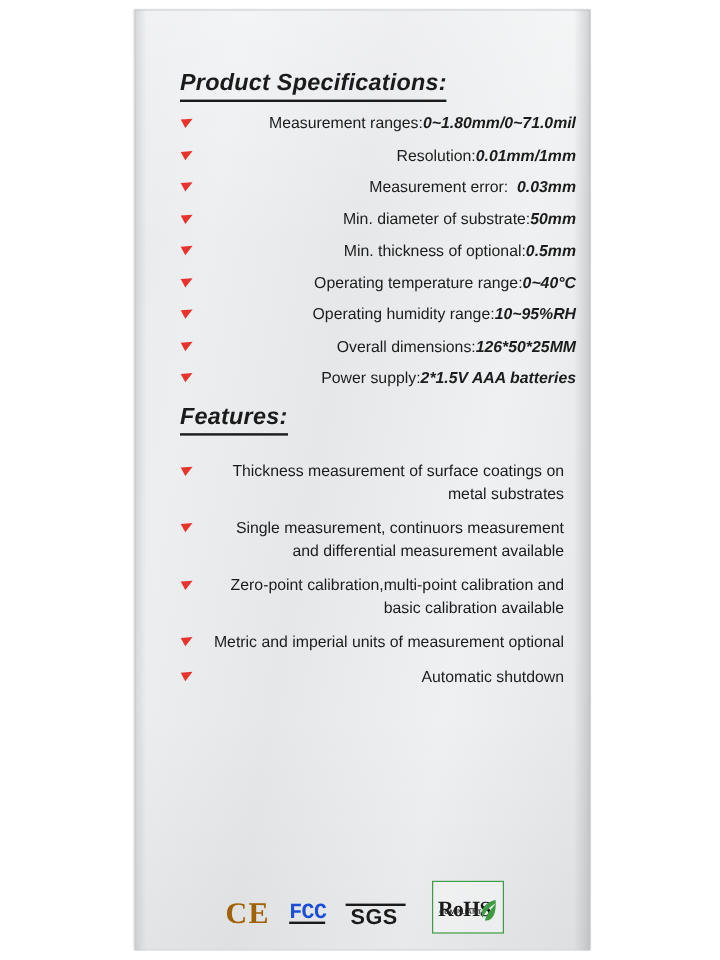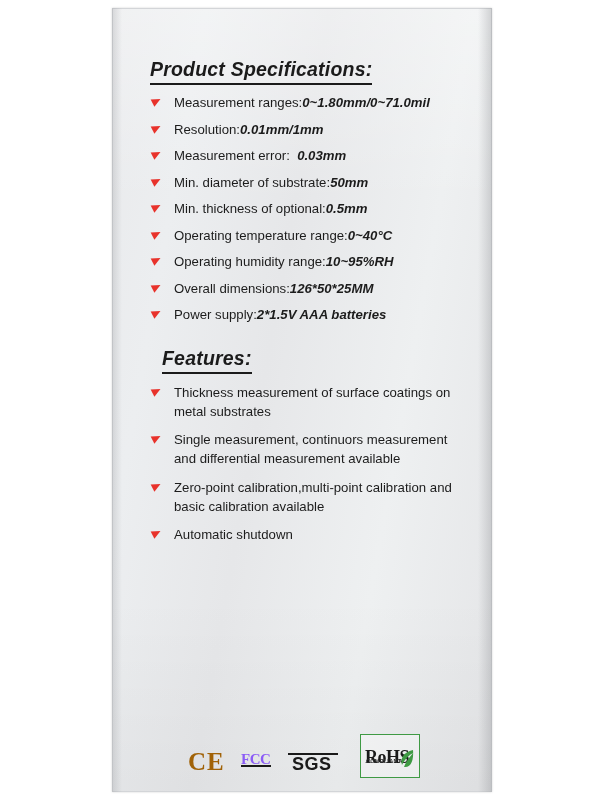--- a/index.html
+++ b/index.html
@@ -73,28 +73,29 @@
     font-weight: bold;
     font-style: italic;
     font-size: 19.5px;
     color: #1b1b1b;
     letter-spacing: 0.2px;
     border-bottom: 2px solid #1b1b1b;
     padding-bottom: 2px;
     white-space: nowrap;
   }
   #spec-title { left: 38px; top: 50px; }
-  #feat-title { left: 38px; top: 339px; margin-left: 12px; }
+  #feat-title { left: 38px; top: 328px; }
 
   .bullet-list {
     position: absolute;
     left: 38px;
     margin: 0;
     padding: 0;
     list-style: none;
+    text-align: right;
   }
   #spec-list { top: 86px; width: 330px; }
   #feat-list { top: 376px; width: 320px; }
 
   .bullet-item {
     position: relative;
     padding-left: 24px;
     margin-bottom: 9px;
     font-size: 13.2px;
     line-height: 1.33;
@@ -137,24 +138,24 @@
     font-size: 25px;
     font-weight: bold;
     font-family: "Liberation Serif", serif;
     color: #a16207;
     letter-spacing: 1px;
   }
   .fcc {
     position: absolute;
     left: 129px;
     top: 25px;
-    font-size: 15px;
-    font-weight: bold;
-    font-family: Liberation Serif, serif;
-    color: #8b5cf6;
+    font-size: 18px;
+    font-weight: bold;
+    font-family: Liberation Mono, monospace;
+    color: #1d4ed8;
     letter-spacing: -0.5px;
   }
   .fcc .bar {
     display: block;
     width: 30px;
     height: 2px;
     background: #1a1a1a;
     margin-top: -3px;
   }
   .sgs {
@@ -271,20 +272,24 @@
         <span class="tri"></span>
         <span>Thickness measurement of surface coatings on metal substrates</span>
       </li>
       <li class="bullet-item">
         <span class="tri"></span>
         <span>Single measurement, continuors measurement and differential measurement available</span>
       </li>
       <li class="bullet-item">
         <span class="tri"></span>
         <span>Zero-point calibration,multi-point calibration and basic calibration available</span>
+      </li>
+      <li class="bullet-item">
+        <span class="tri"></span>
+        <span>Metric and imperial units of measurement optional</span>
       </li>
       <li class="bullet-item">
         <span class="tri"></span>
         <span>Automatic shutdown</span>
       </li>
     </ul>
 
     <div class="logos">
       <div class="ce">CE</div>
 

